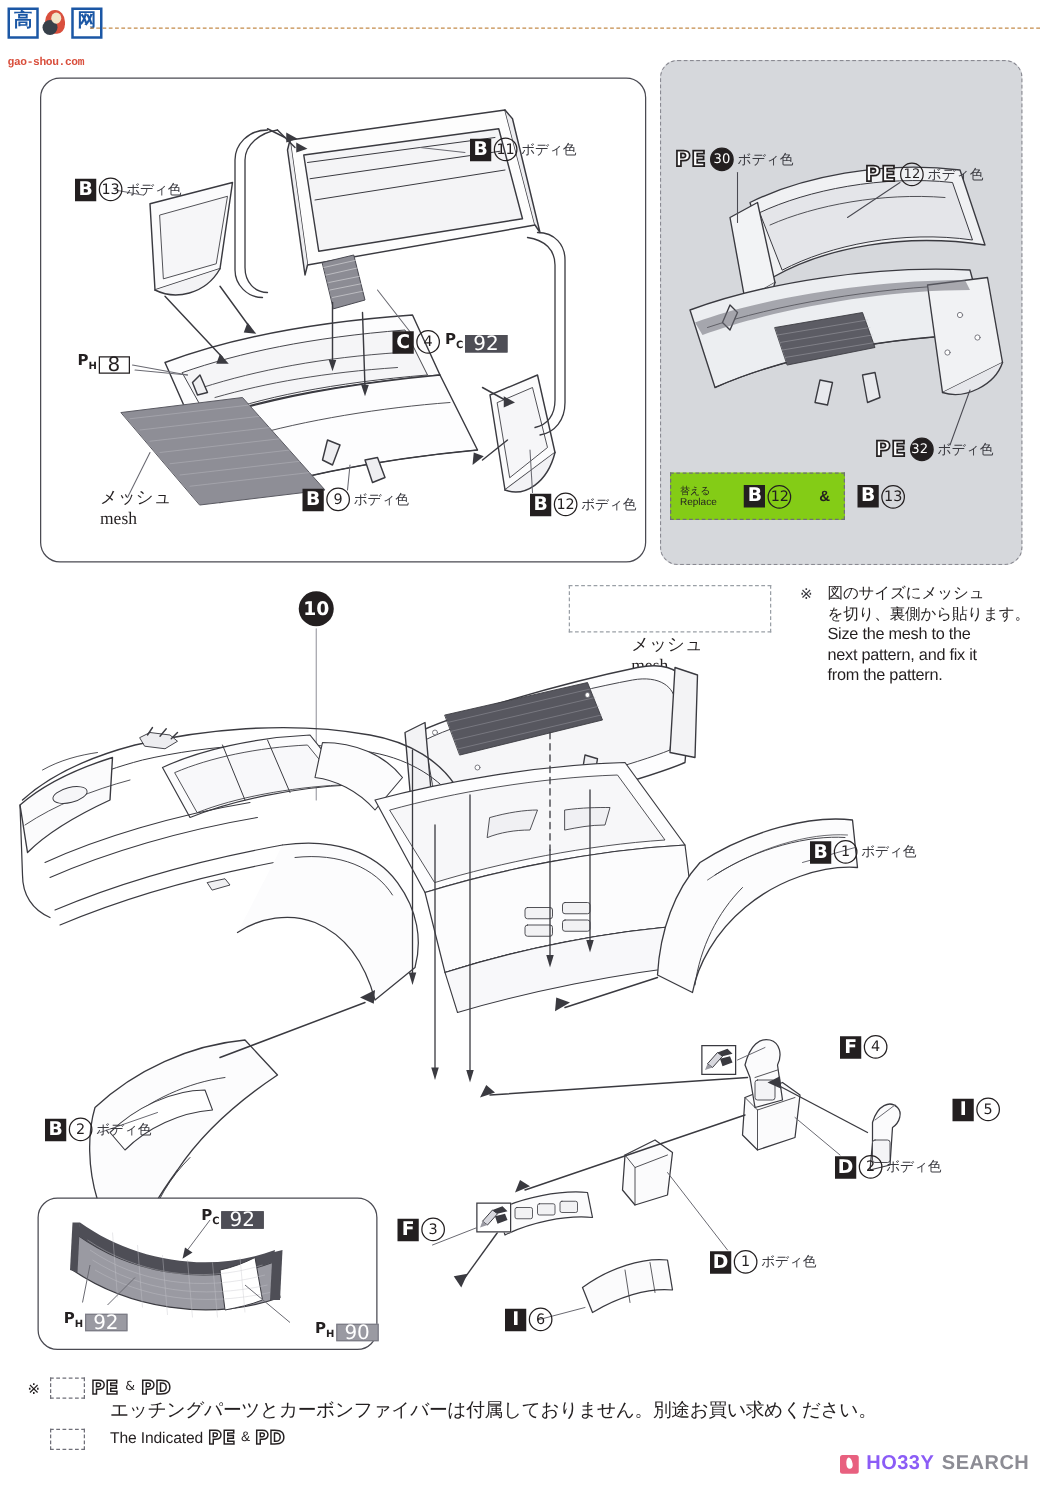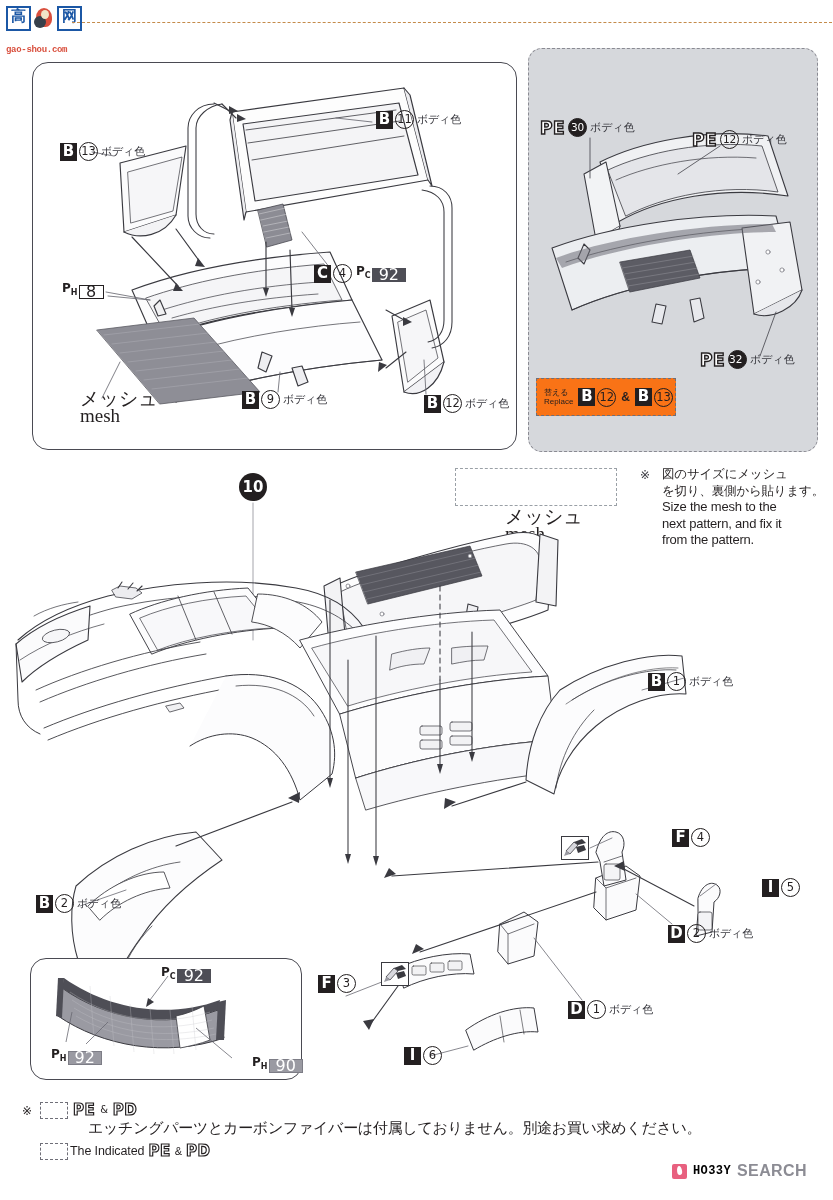--- a/index.html
+++ b/index.html
@@ -172,21 +172,21 @@
     color: #fff;
     border-color: #4e4e56;
   }
   .paint .chip.gray {
     background: #9a9aa2;
     color: #fff;
     border-color: #7d7d86;
   }
 
   .mesh-cap {
-    font-size: 19px;
+    font-size: 14px;
     line-height: 17px;
     text-align: left;
     font-family: "DejaVu Sans", sans-serif;
   }
   .mesh-cap .en { font-family: Liberation Serif, serif; }
 
   
   #mesh-cut-guide {
     left: 455px; top: 468px;
     width: 160px; height: 36px;
@@ -224,24 +224,24 @@
     line-height: 28px;
     text-align: center;
     font-family: "DejaVu Sans", sans-serif;
   }
 
   
   #replace-box {
     left: 536px; top: 378px;
     width: 140px; height: 38px;
     border: 1.3px dashed #6f6f78;
-    background: #f97316;
+    background: #84cc16;
     display: flex;
     align-items: center;
-    gap: 5px;
+    gap: 22px;
     padding: 0 7px;
     box-sizing: border-box;
   }
   #replace-box .rep-txt {
     font-size: 8px;
     line-height: 9.5px;
     font-family: "DejaVu Sans", sans-serif;
   }
   #replace-box .rep-txt .en {
     font-family: "Liberation Sans", sans-serif;
@@ -282,22 +282,22 @@
     font-family: "Liberation Sans", sans-serif;
     letter-spacing: -0.1px;
     display: flex;
     align-items: center;
     gap: 4px;
   }
   #footer-note .r3wrap {
     margin-left: 18px;
     margin-top: 4px;
     display: flex;
-    align-items: center;
-    gap: 2px;
+    align-items: flex-start;
+    gap: 20px;
   }
 
   
   #hs-logo {
     left: 672px; top: 1162px;
     display: flex; align-items: center; gap: 6px;
   }
   #hs-logo .hs-mark {
     width: 15px; height: 15px;
     background: #e8607f;
@@ -306,25 +306,25 @@
   }
   #hs-logo .hs-mark::after {
     content: "";
     position: absolute; left: 5px; top: 2.5px;
     width: 5px; height: 9px;
     background: #ffffff;
     border-radius: 50% 50% 50% 50% / 60% 60% 40% 40%;
     transform: rotate(-8deg);
   }
   #hs-logo .hs-a {
-    color: #000000;
-    font-size: 12px;
+    color: #8b5cf6;
+    font-size: 16px;
     font-weight: bold;
     letter-spacing: 0.4px;
-    font-family: Liberation Mono, monospace;
+    font-family: Liberation Sans, sans-serif;
   }
   #hs-logo .hs-b {
     color: #8c8c94;
     font-size: 16px;
     font-weight: bold;
     letter-spacing: 0.4px;
     font-family: "Liberation Sans", sans-serif;
   }
 
   

